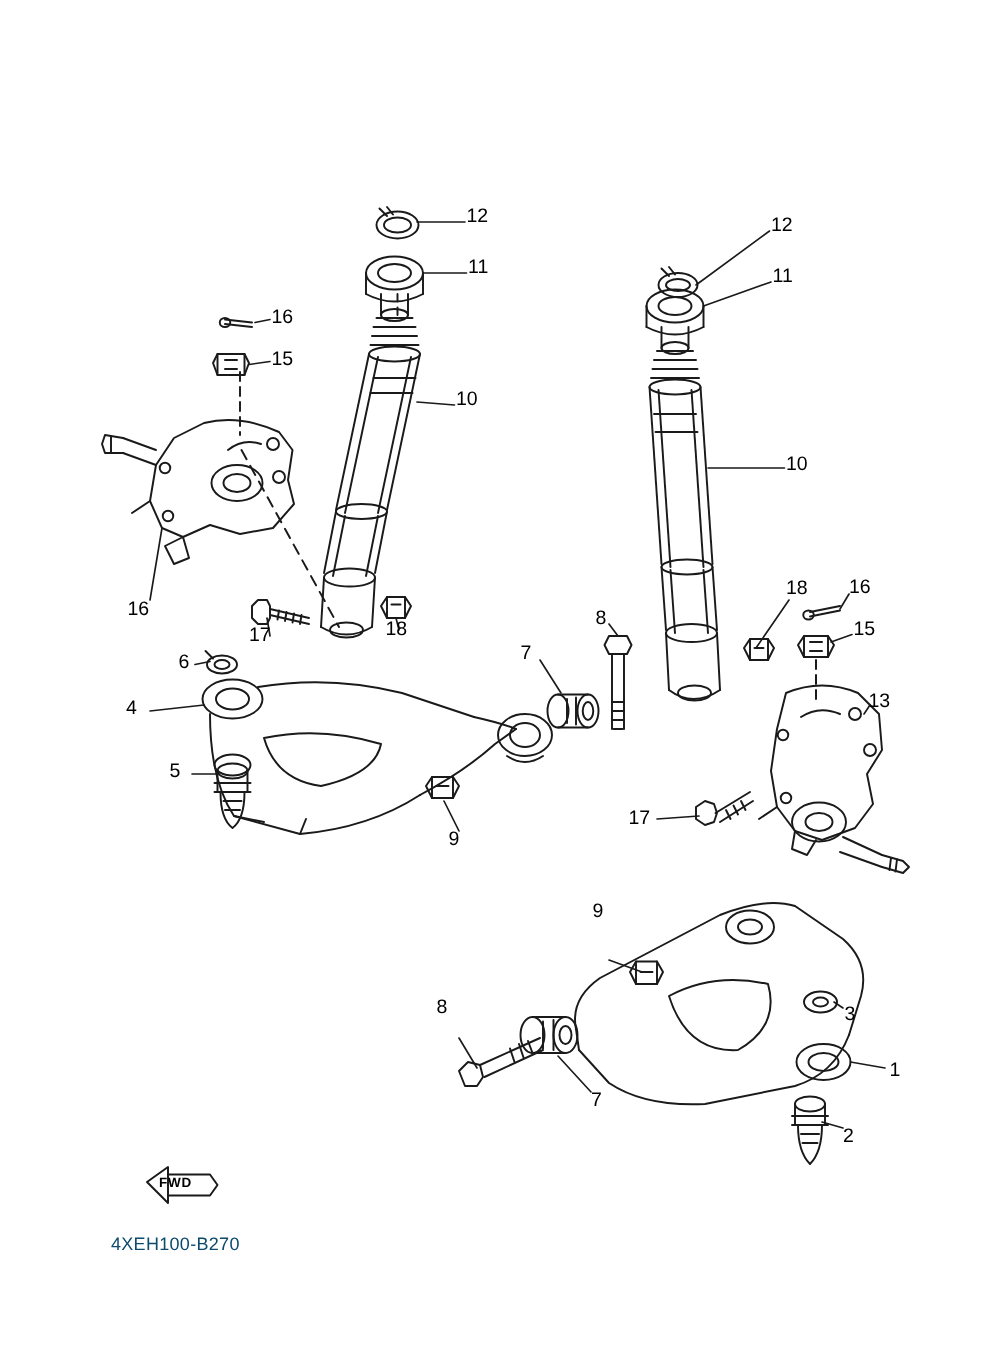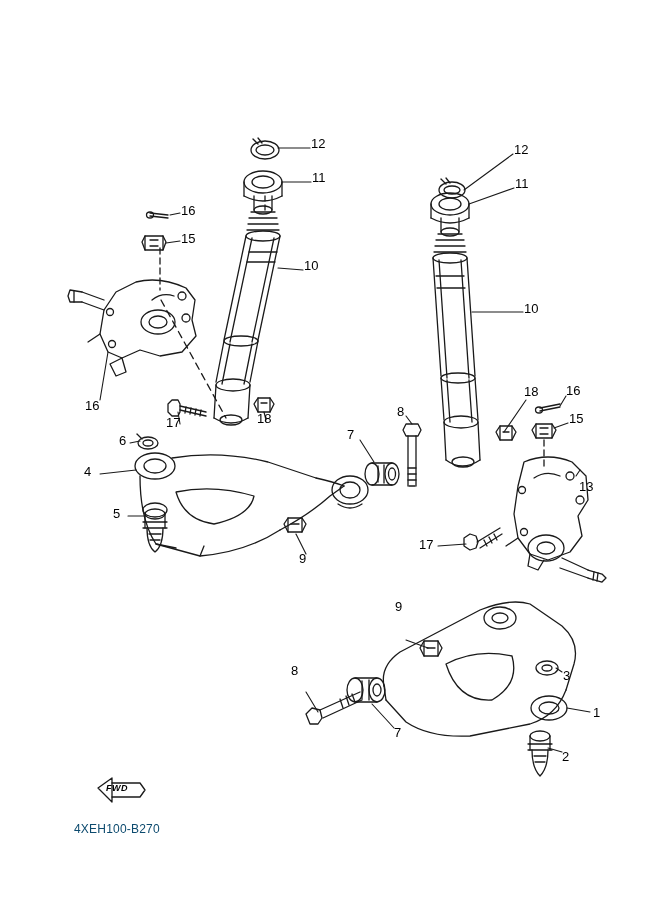--- a/index.html
+++ b/index.html
@@ -43,21 +43,20 @@
   }
   #fwd-label {
     position: absolute;
     left: 106px;
     top: 783px;
     font-family: "Liberation Sans", sans-serif;
     font-size: 9px;
     font-weight: bold;
     color: #000000;
     letter-spacing: 0.5px;
-    font-style: italic;
   }
 </style>
 </head>
 <body>
 
 <div id="page">
 
   <svg id="diagram-svg" viewBox="0 0 661 913">
     <g fill="none" stroke="#1a1a1a" stroke-width="1.3" stroke-linejoin="round" stroke-linecap="round">
 
@@ -424,21 +423,21 @@
   <div class="callout" style="left:257px;top:412px;">18</div>
   <div class="callout" style="left:119px;top:434px;">6</div>
   <div class="callout" style="left:84px;top:465px;">4</div>
   <div class="callout" style="left:113px;top:507px;">5</div>
   <div class="callout" style="left:347px;top:428px;">7</div>
   <div class="callout" style="left:397px;top:405px;">8</div>
   <div class="callout" style="left:299px;top:552px;">9</div>
   <div class="callout" style="left:524px;top:385px;">18</div>
   <div class="callout" style="left:566px;top:384px;">16</div>
   <div class="callout" style="left:569px;top:412px;">15</div>
-  <div class="callout" style="left:579px;top:460px;margin-top:20px;">13</div>
+  <div class="callout" style="left:579px;top:460px;">13</div>
   <div class="callout" style="left:419px;top:538px;">17</div>
   <div class="callout" style="left:395px;top:600px;">9</div>
   <div class="callout" style="left:291px;top:664px;">8</div>
   <div class="callout" style="left:394px;top:726px;">7</div>
   <div class="callout" style="left:563px;top:669px;">3</div>
   <div class="callout" style="left:593px;top:706px;">1</div>
   <div class="callout" style="left:562px;top:750px;">2</div>
 
   <div id="fwd-label">FWD</div>
   <div id="part-code">4XEH100-B270</div>

